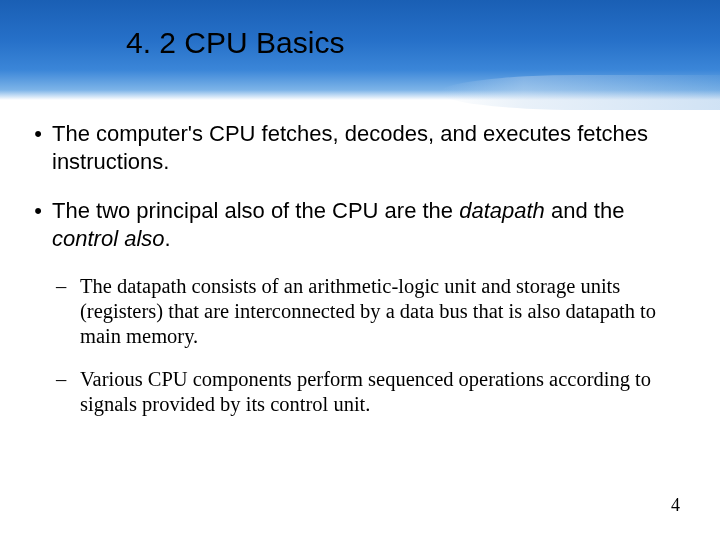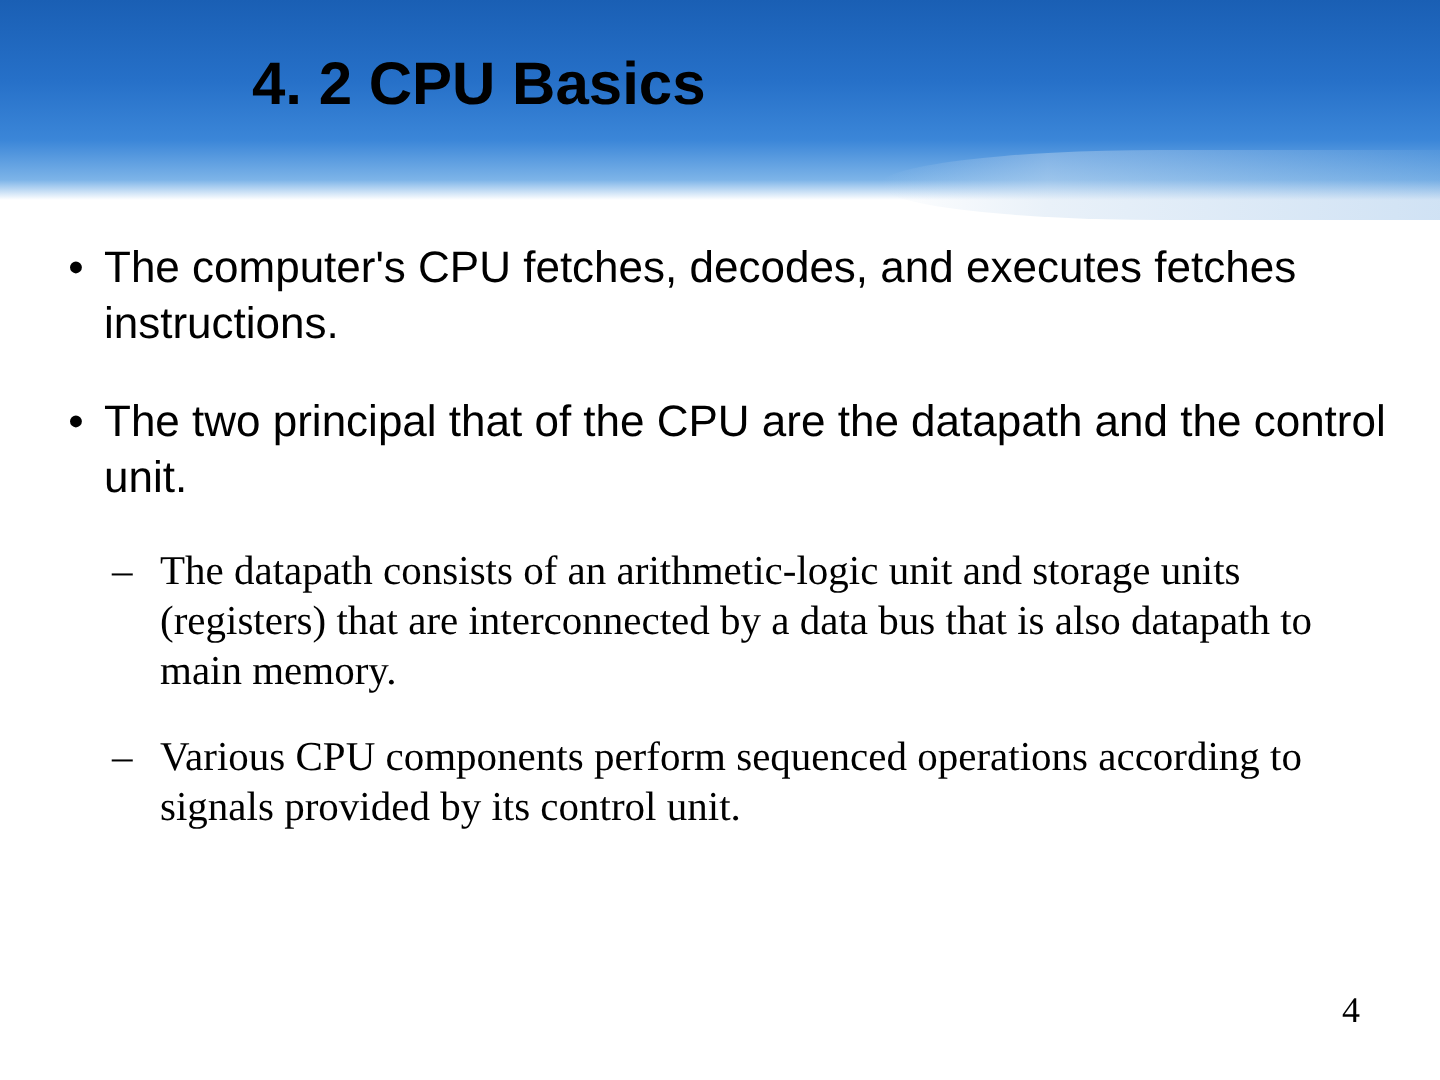--- a/index.html
+++ b/index.html
@@ -26,21 +26,21 @@
     width: 280px;
     height: 35px;
     background: linear-gradient(90deg, rgba(255,255,255,0) 0%, rgba(200,220,240,0.4) 30%, rgba(100,160,220,0.3) 100%);
     border-radius: 50% 0 0 50%;
   }
   .title {
     position: absolute;
     top: 26px;
     left: 126px;
     font-size: 30px;
-    font-weight: bold;
+    font-weight: normal;
     color: #000;
     z-index: 2;
   }
   .content {
     position: absolute;
     top: 120px;
     left: 24px;
     width: 672px;
   }
   .bullet-main {
@@ -67,21 +67,21 @@
     font-family: "Times New Roman", Times, serif;
     color: #000;
   }
   .bullet-sub .dash {
     width: 24px;
     flex-shrink: 0;
   }
   .bullet-sub .text {
     flex: 1;
   }
-  .italic { }
+  .italic { font-style: italic; }
   .page-num {
     position: absolute;
     bottom: 24px;
     right: 40px;
     font-size: 18px;
     font-family: "Times New Roman", Times, serif;
     color: #000;
   }
 </style>
 </head>
@@ -95,21 +95,21 @@
 <div class="content">
 
   <div class="bullet-main">
     <div class="dot">•</div>
     <div class="text">The computer's CPU fetches, decodes, and executes fetches instructions.</div>
   </div>
 
   <div class="bullet-main">
     <div class="dot">•</div>
     <div class="text">
-      <span>The two principal that of the CPU are the </span><span class="italic">datapath</span><span> and the </span><span class="italic">control unit</span><span>.</span>
+      <span>The two principal also of the CPU are the </span><span class="italic">datapath</span><span> and the </span><span class="italic">control also</span><span>.</span>
     </div>
   </div>
 
   <div class="bullet-sub">
     <div class="dash">–</div>
     <div class="text">The datapath consists of an arithmetic-logic unit and storage units (registers) that are interconnected by a data bus that is also datapath to main memory.</div>
   </div>
 
   <div class="bullet-sub">
     <div class="dash">–</div>

